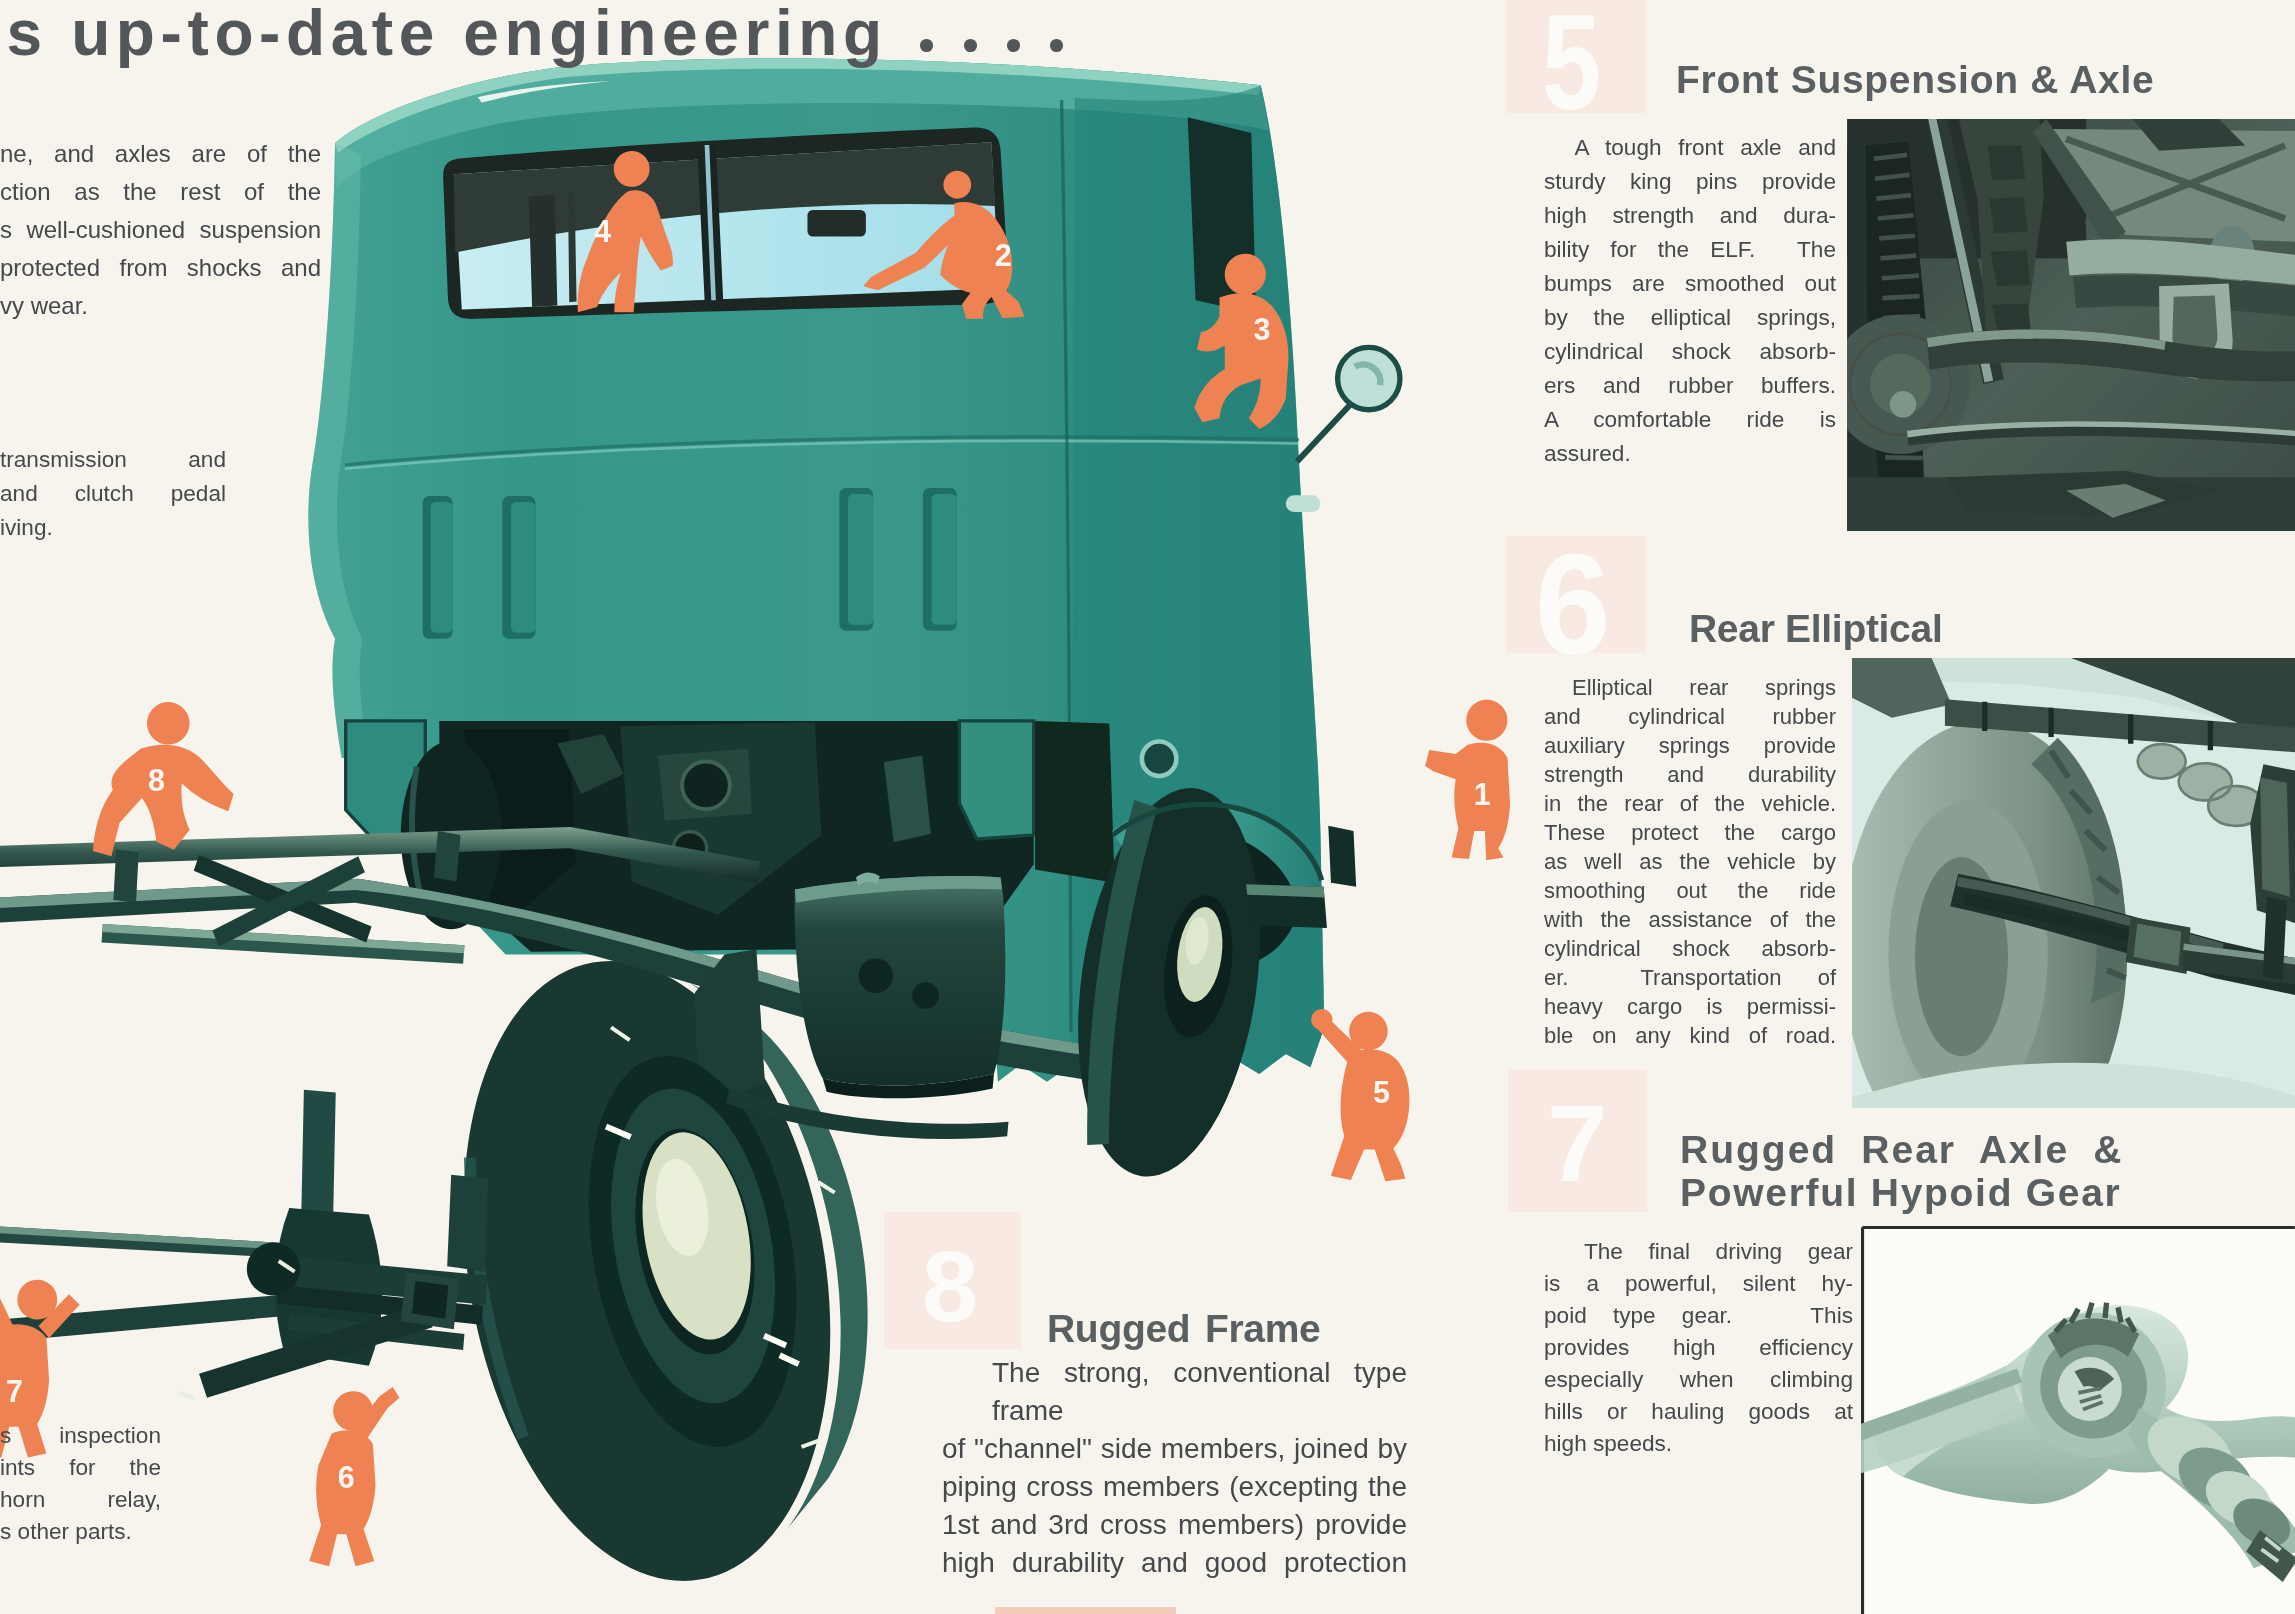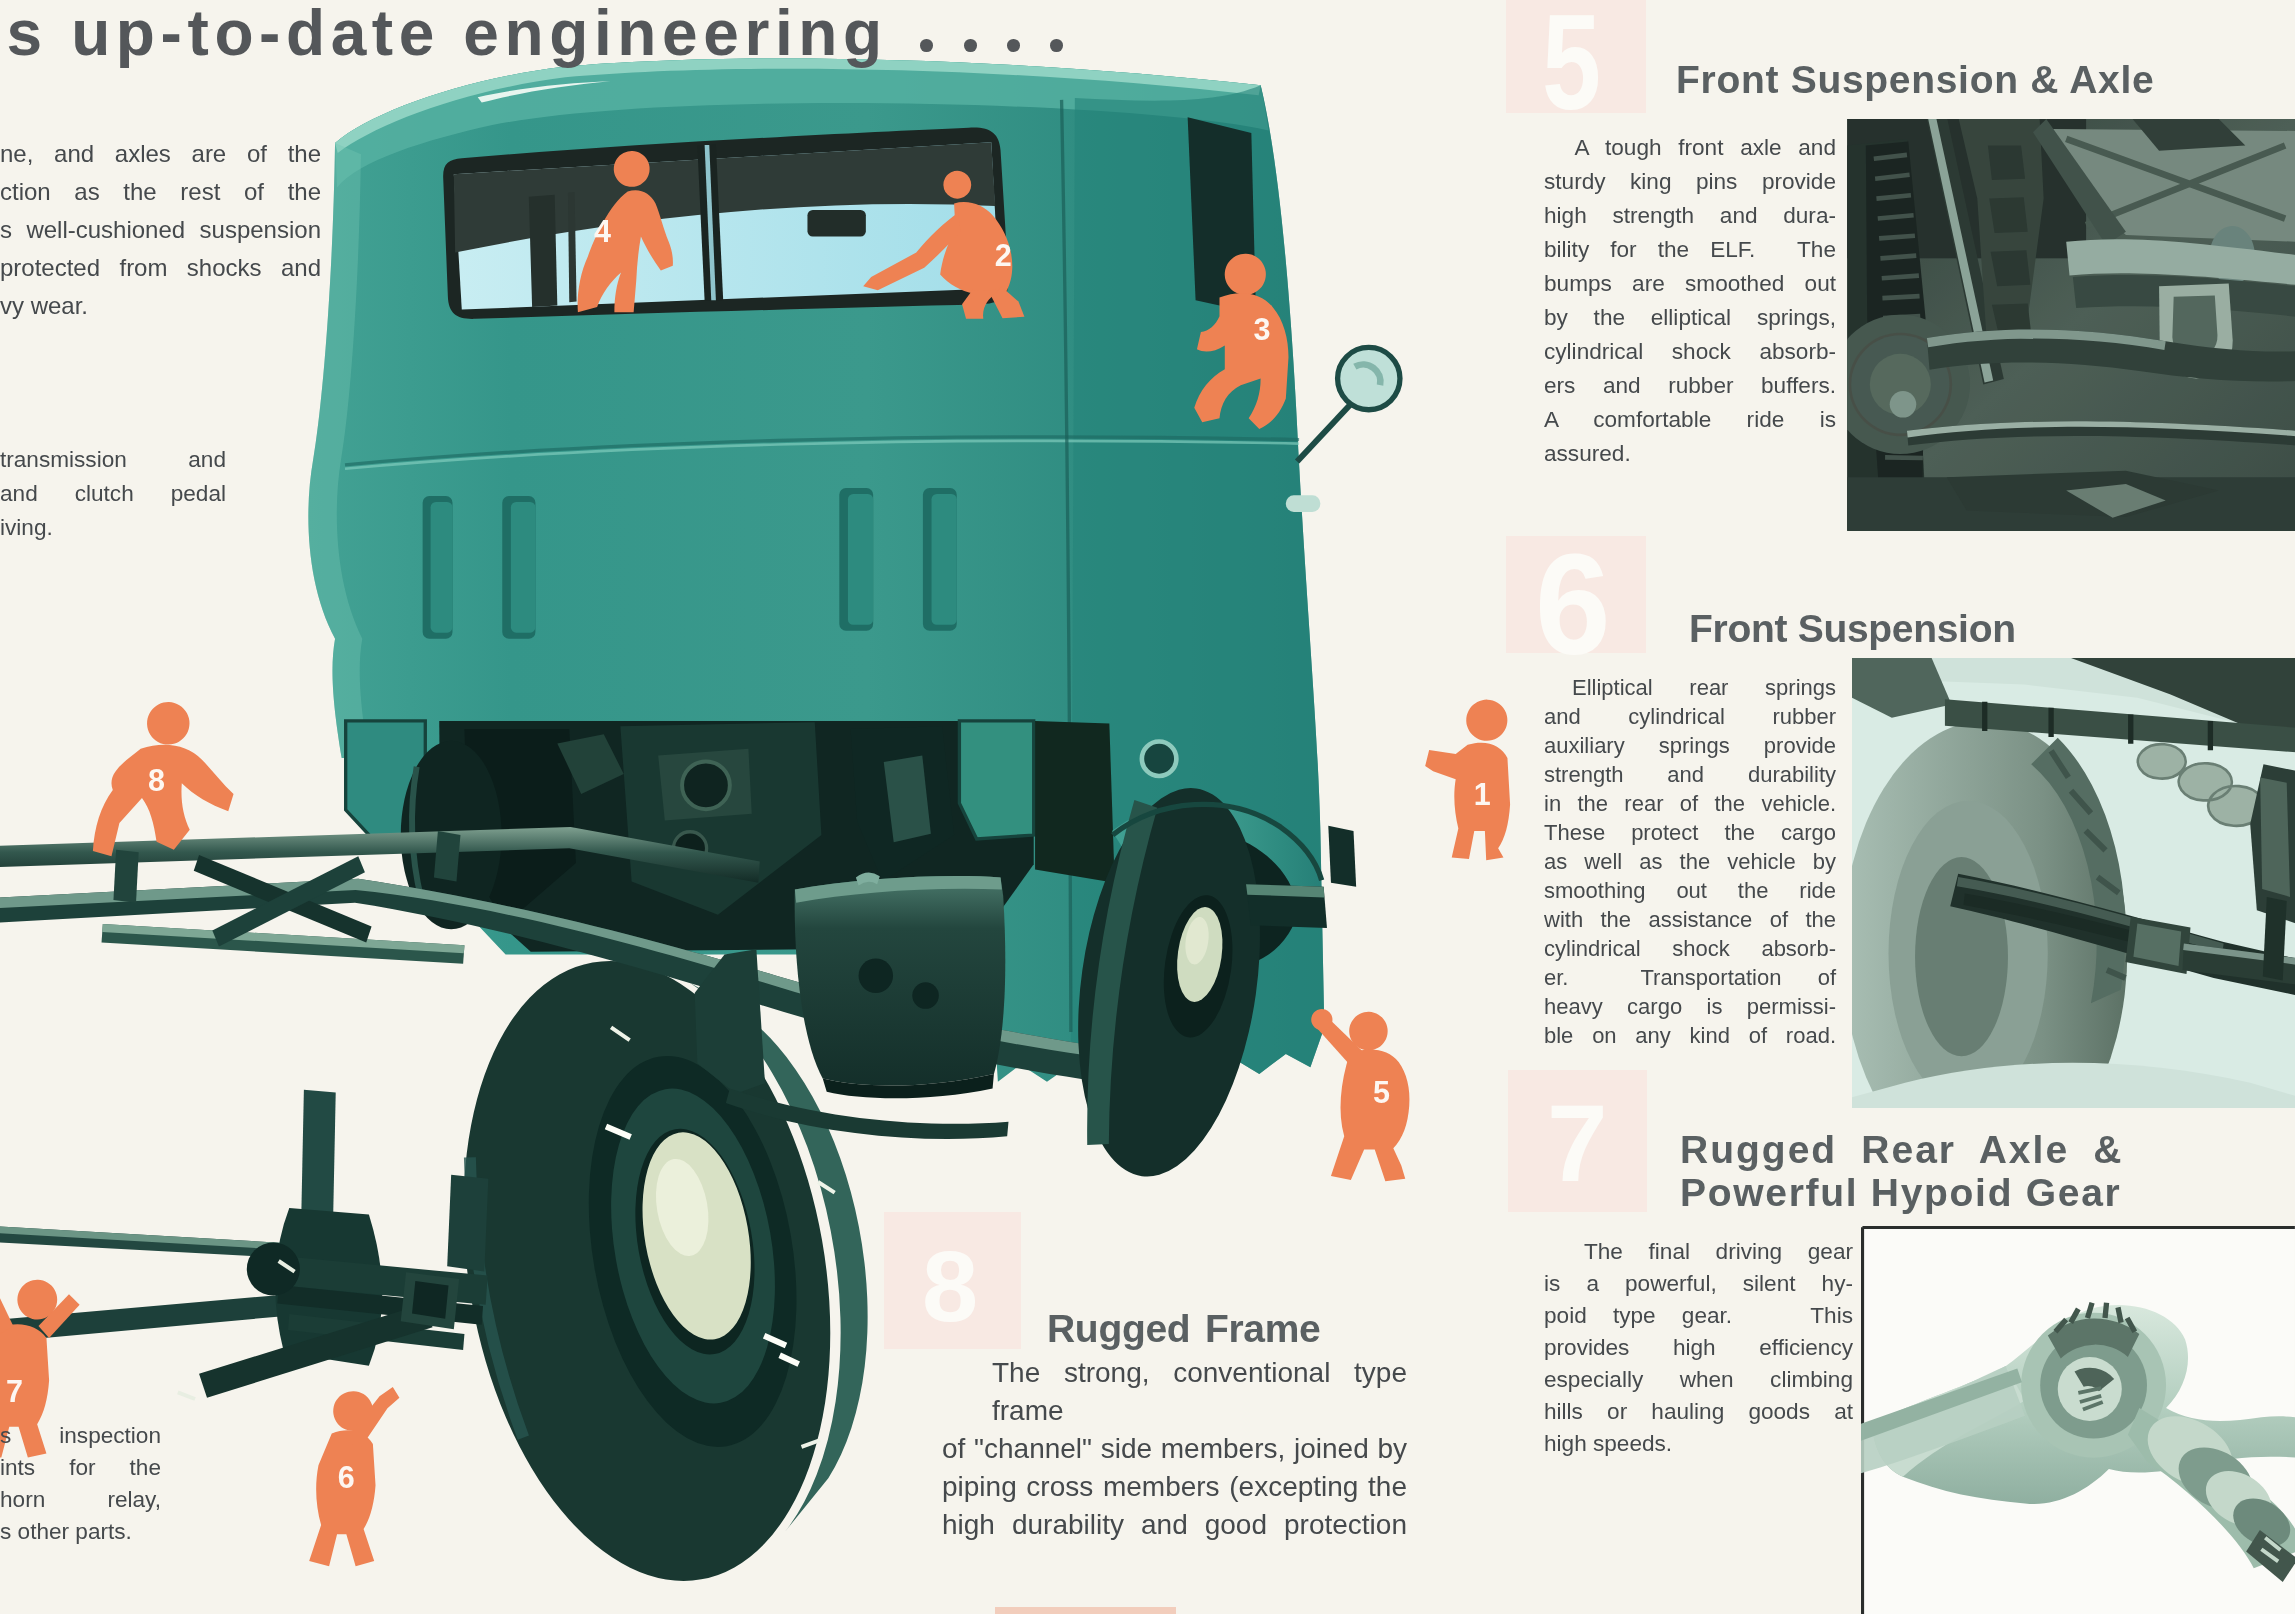--- a/index.html
+++ b/index.html
@@ -262,20 +262,21 @@
     <div class="ln end">s other parts.</div>
   </div>
 
   <div class="pink" style="left:884px;top:1212px;width:137px;height:137px"></div>
   <div class="pnum" style="left:922px;top:1236px;font-size:101px;transform:scaleX(1)">8</div>
   <div class="hd" style="left:1047px;top:1309px;letter-spacing:-0.3px;word-spacing:4px">Rugged Frame</div>
   <div class="para" style="left:942px;top:1354px;width:465px;font-size:28px;line-height:38px">
     <div class="ln" style="padding-left:50px">The strong, conventional type frame</div>
     <div class="ln">of "channel" side members, joined by</div>
     <div class="ln">piping cross members (excepting the</div>
+    <div class="ln">1st and 3rd cross members) provide</div>
     <div class="ln">high durability and good protection</div>
   </div>
 
   <div class="pink" style="left:1506px;top:0;width:140px;height:113px"></div>
   <div class="pnum" style="left:1542px;top:-6px;font-size:136px">5</div>
   <div class="hd" style="left:1676px;top:60px">Front Suspension &amp; Axle</div>
   <div class="para" style="left:1544px;top:131px;width:292px;font-size:22.6px;line-height:34px">
     <div class="ln" style="padding-left:30.5px">A tough front axle and</div>
     <div class="ln">sturdy king pins provide</div>
     <div class="ln">high strength and dura-</div>
@@ -326,21 +327,21 @@
     <path d="M90,470 C250,450 430,452 676,470 L676,478 C430,460 250,458 91,480 Z" fill="#aec5b9"></path>
     <path d="M0,540 L676,540 L676,621 L0,621 Z" fill="#2e3d37"></path>
     <path d="M150,540 L420,530 L560,560 L420,600 L180,590 Z" fill="#2b3a34"></path>
     <path d="M330,560 l90,-10 l60,25 l-80,26 Z" fill="#74897e"></path>
     <path d="M430,0 L560,0 L600,40 L470,48 Z" fill="#31403a"></path>
     <rect width="676" height="621" fill="#31403a" opacity="0.16"></rect>
   </svg>
 
   <div class="pink" style="left:1506px;top:536px;width:140px;height:117px"></div>
   <div class="pnum" style="left:1535px;top:533px;font-size:143px;transform:scaleX(0.95)">6</div>
-  <div class="hd" style="left:1689px;top:609px;letter-spacing:-0.3px">Front Suspension</div>
+  <div class="hd" style="left:1689px;top:609px;letter-spacing:-0.3px">Rear Elliptical</div>
   <div class="para" style="left:1544px;top:673px;width:292px;font-size:22px;line-height:29px">
     <div class="ln" style="padding-left:28px">Elliptical rear springs</div>
     <div class="ln">and cylindrical rubber</div>
     <div class="ln">auxiliary springs provide</div>
     <div class="ln">strength and durability</div>
     <div class="ln">in the rear of the vehicle.</div>
     <div class="ln">These protect the cargo</div>
     <div class="ln">as well as the vehicle by</div>
     <div class="ln">smoothing out the ride</div>
     <div class="ln">with the assistance of the</div>

